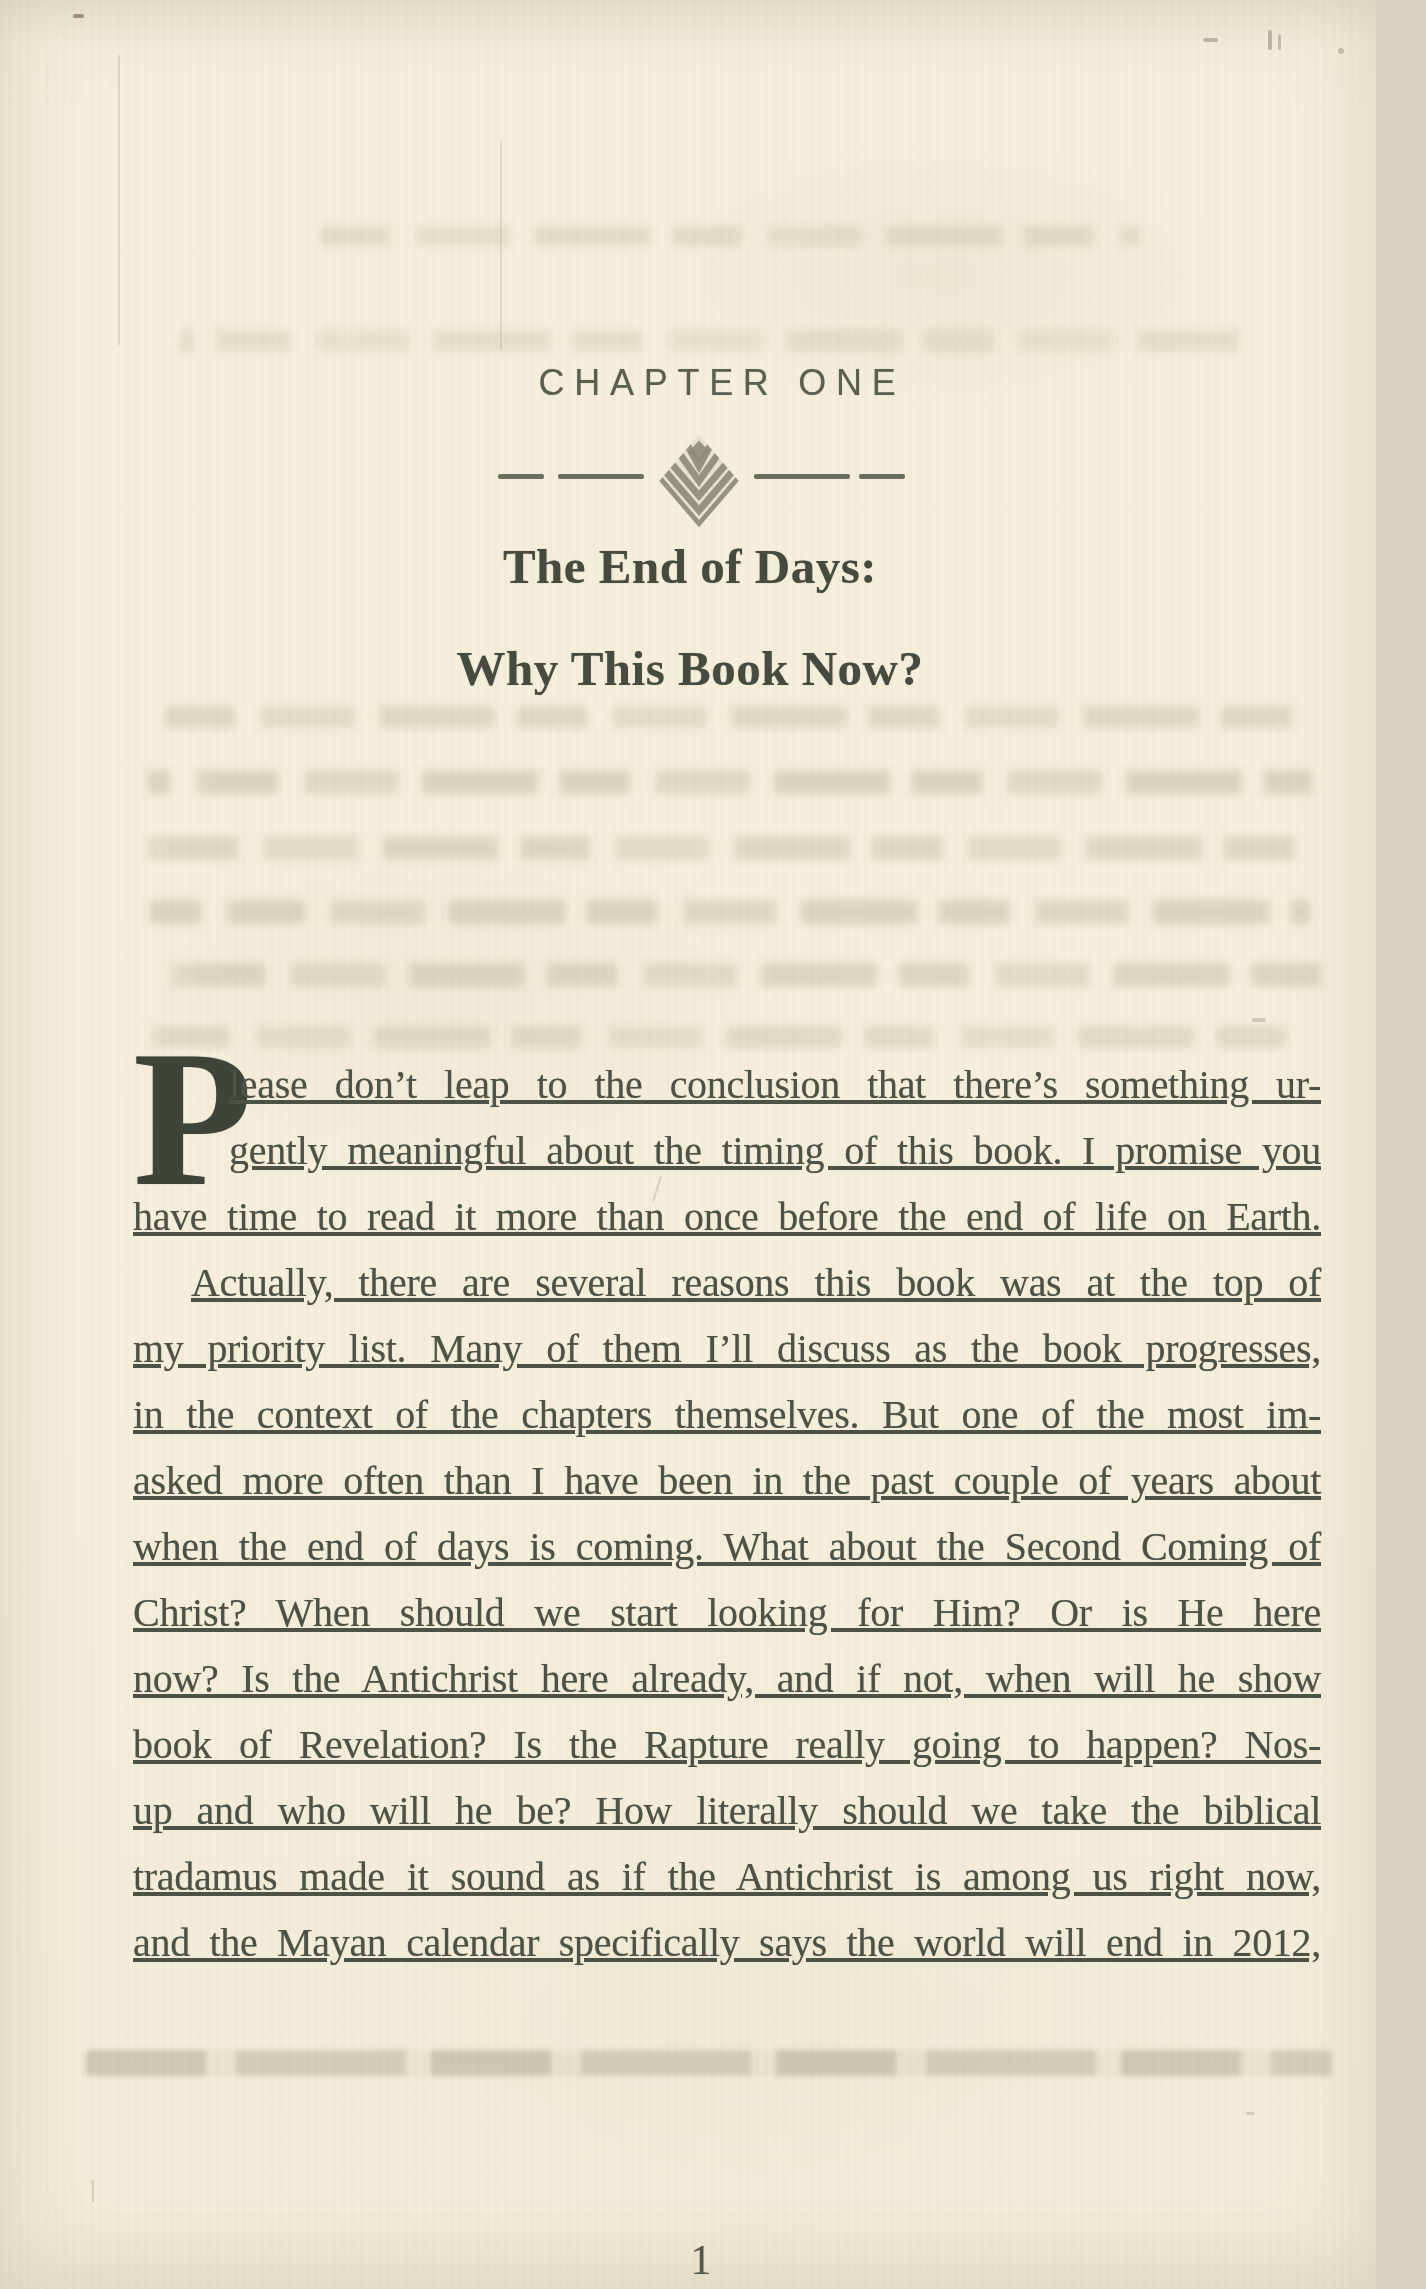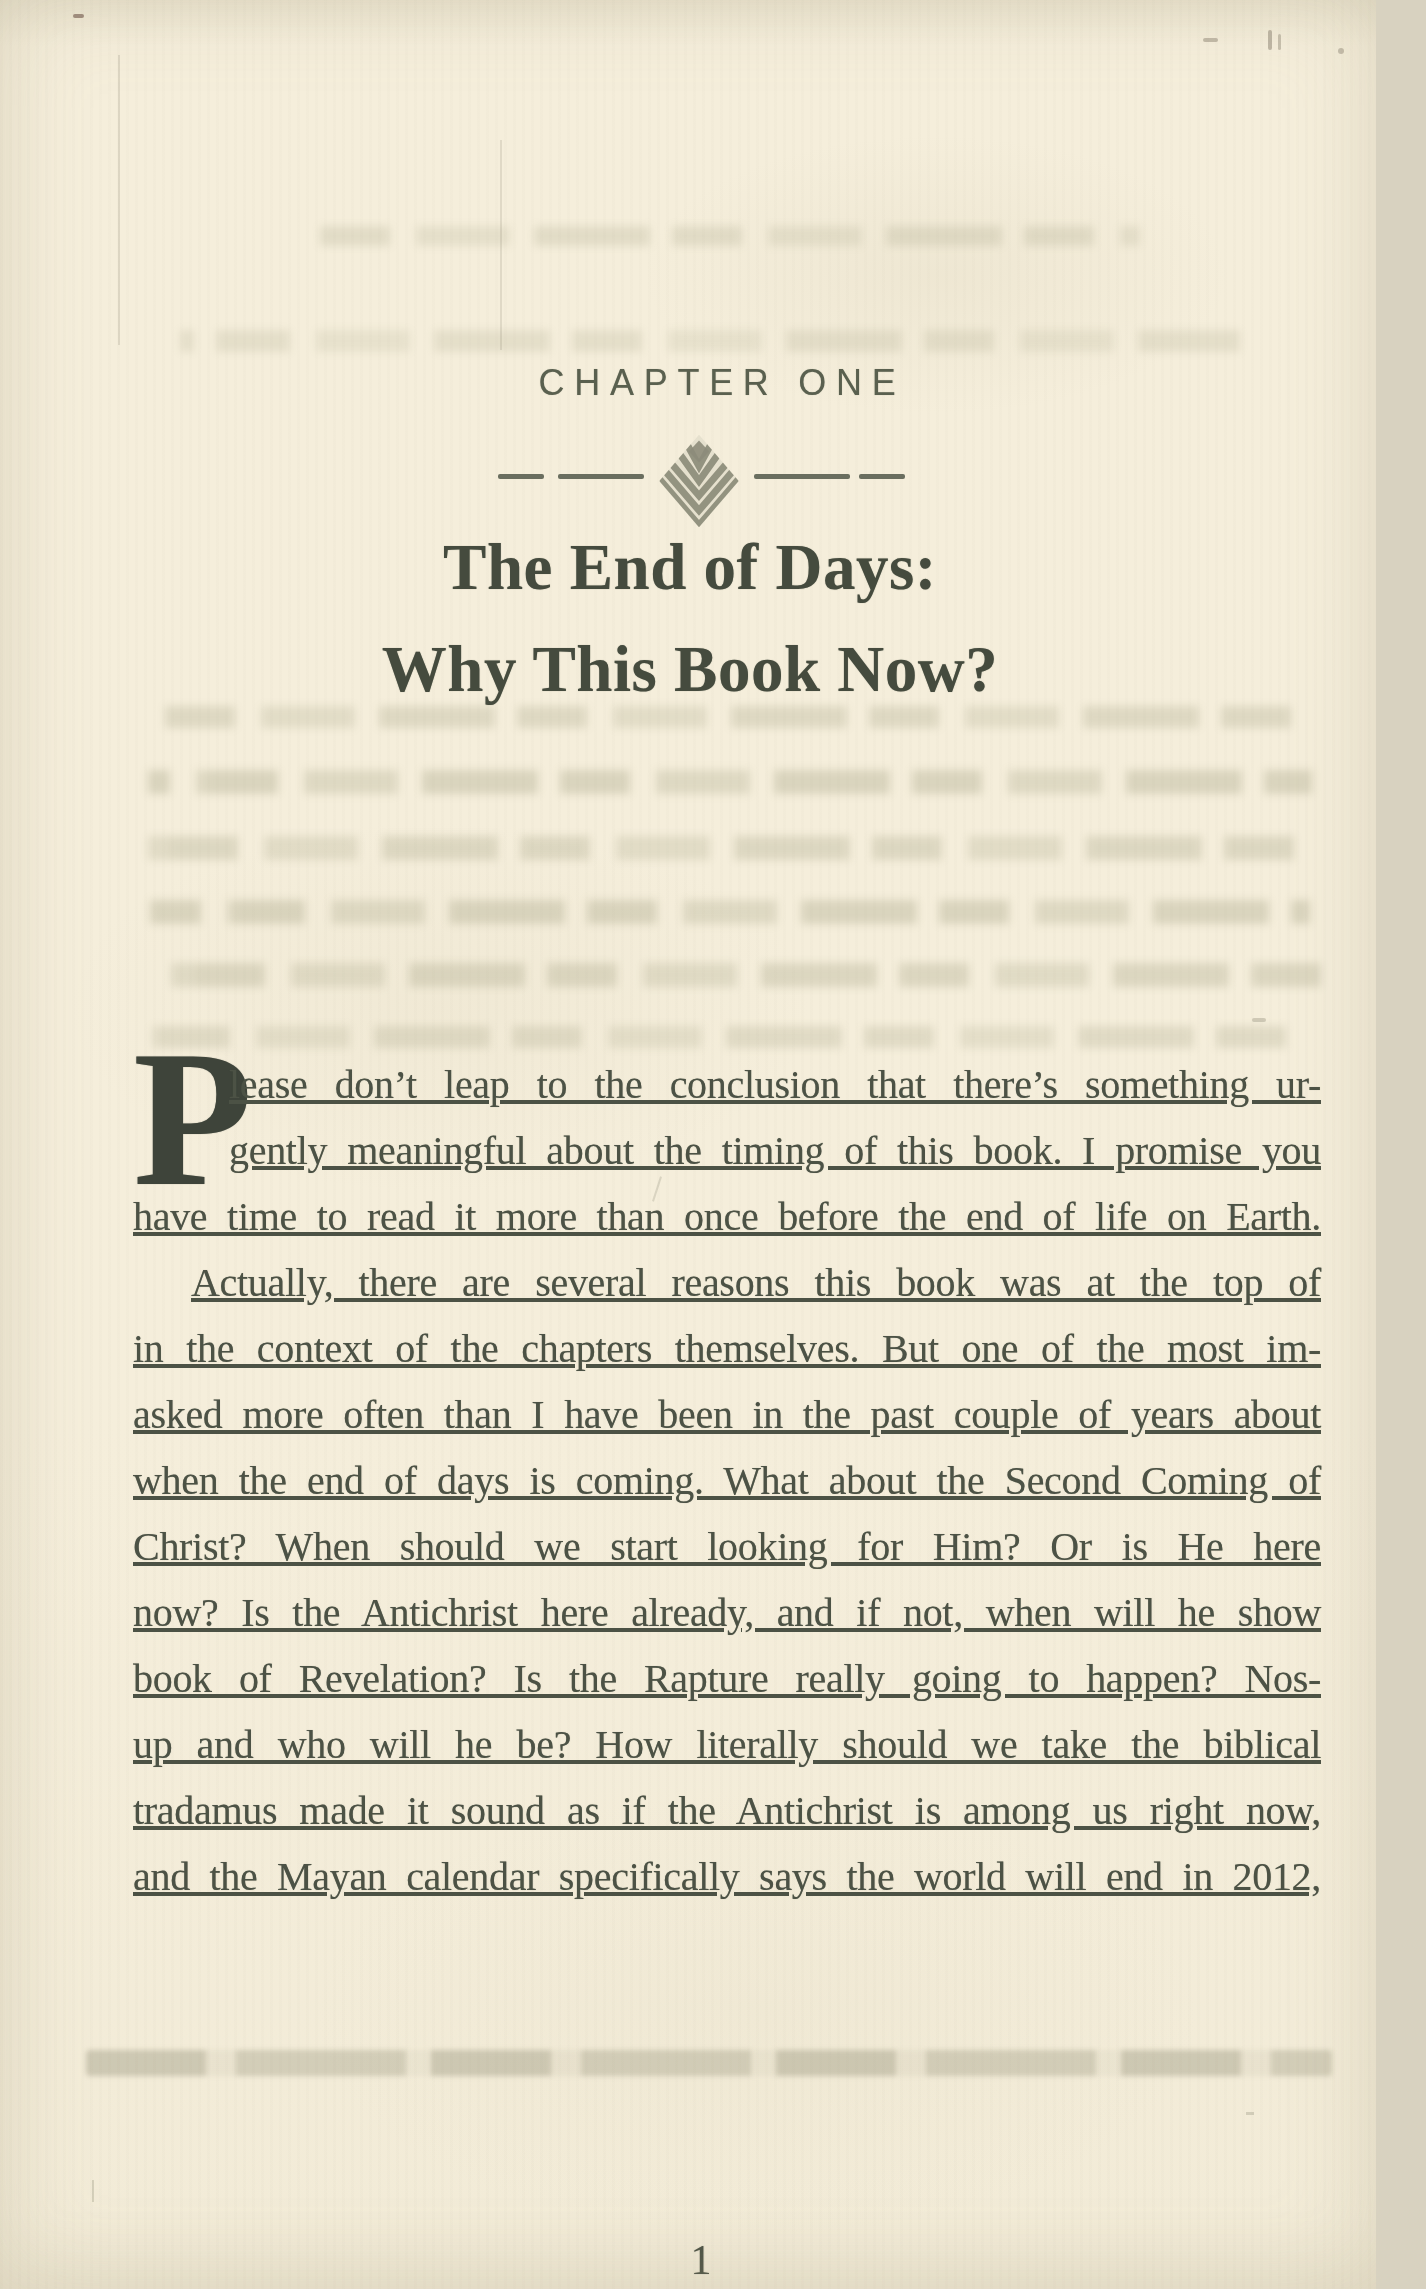--- a/index.html
+++ b/index.html
@@ -58,21 +58,21 @@
   .rule.r2 { width: 86px; margin-right: 10px; }
   .rule.r3 { width: 96px; margin-left: 10px; }
   .rule.r4 { width: 46px; margin-left: 9px; }
   .diamond-svg { flex: 0 0 auto; margin-top: 10px; }
 
   .chapter-title {
     position: absolute;
     top: 516px; left: 4px; right: 0;
     margin: 0;
     text-align: center;
-    font-size: 65px;
+    font-size: 49px;
     line-height: 102px;
     font-weight: 700;
     color: var(--title_ink, #454b3e);
     letter-spacing: 0.5px;
     text-shadow: 0 0 1px rgba(69,75,62,0.45);
   }
 
   
   .body-text {
     position: absolute;
@@ -183,20 +183,21 @@
 
   <main class="body-text" id="body-text">
       <div class="para">
         <span class="dropcap">P</span>
         <div class="line">lease don’t leap to the conclusion that there’s something ur-</div>
         <div class="line">gently meaningful about the timing of this book. I promise you</div>
         <div class="line">have time to read it more than once before the end of life on Earth.</div>
       </div>
       <div class="para">
         <div class="line indent">Actually, there are several reasons this book was at the top of</div>
+        <div class="line">my priority list. Many of them I’ll discuss as the book progresses,</div>
         <div class="line">in the context of the chapters themselves. But one of the most im-</div>
         <div class="line">asked more often than I have been in the past couple of years about</div>
         <div class="line">when the end of days is coming. What about the Second Coming of</div>
         <div class="line">Christ? When should we start looking for Him? Or is He here</div>
         <div class="line">now? Is the Antichrist here already, and if not, when will he show</div>
         <div class="line">book of Revelation? Is the Rapture really going to happen? Nos-</div>
         <div class="line">up and who will he be? How literally should we take the biblical</div>
         <div class="line">tradamus made it sound as if the Antichrist is among us right now,</div>
         <div class="line">and the Mayan calendar specifically says the world will end in 2012,</div>
       </div>

